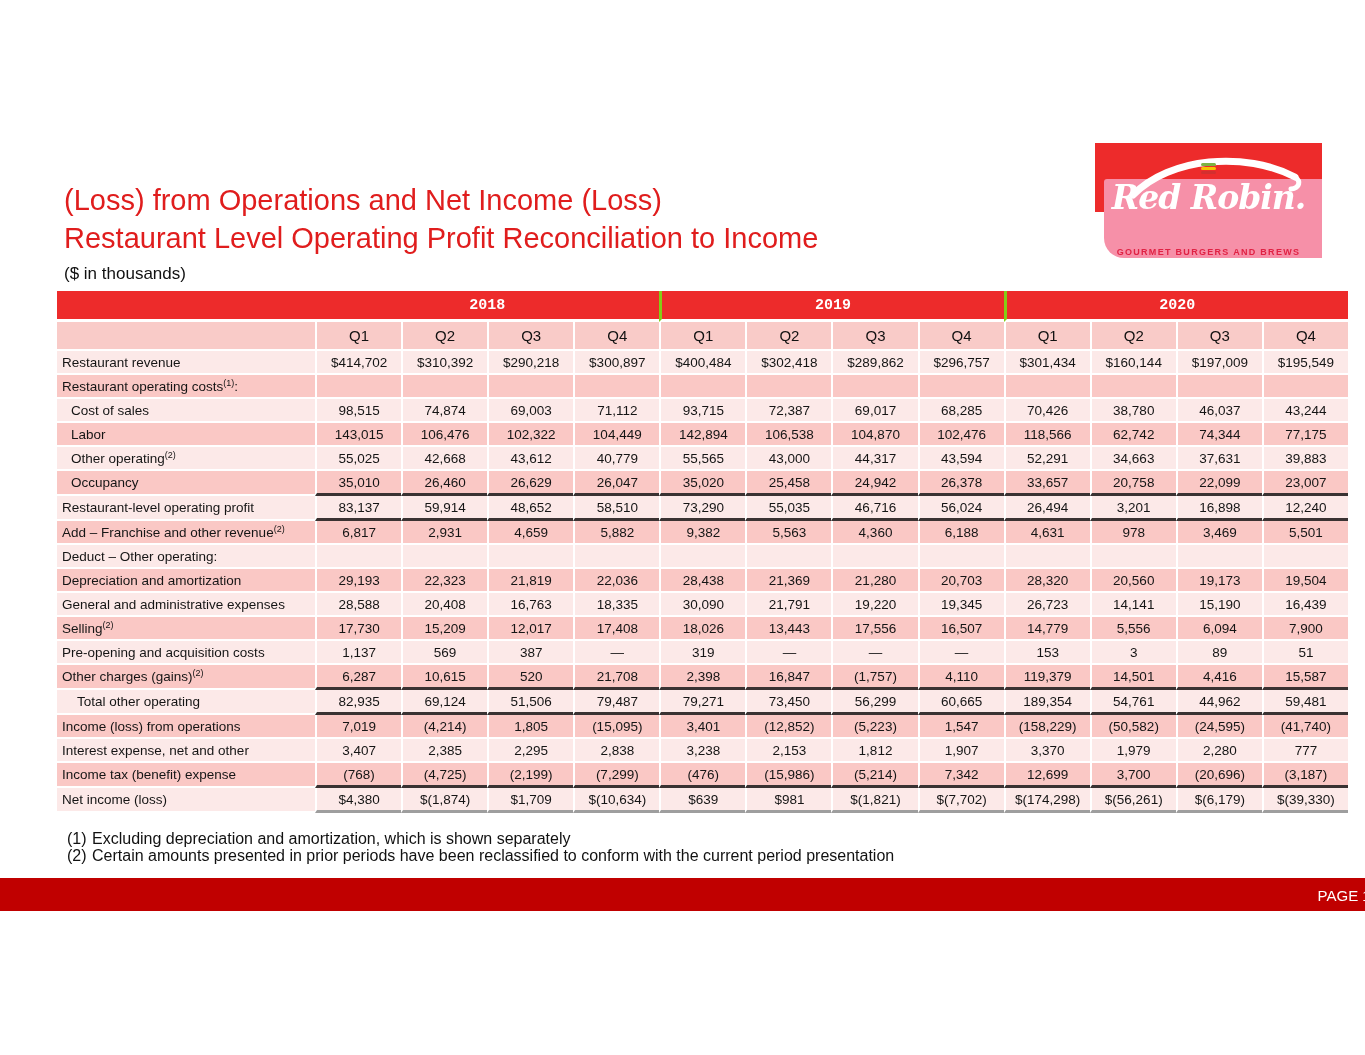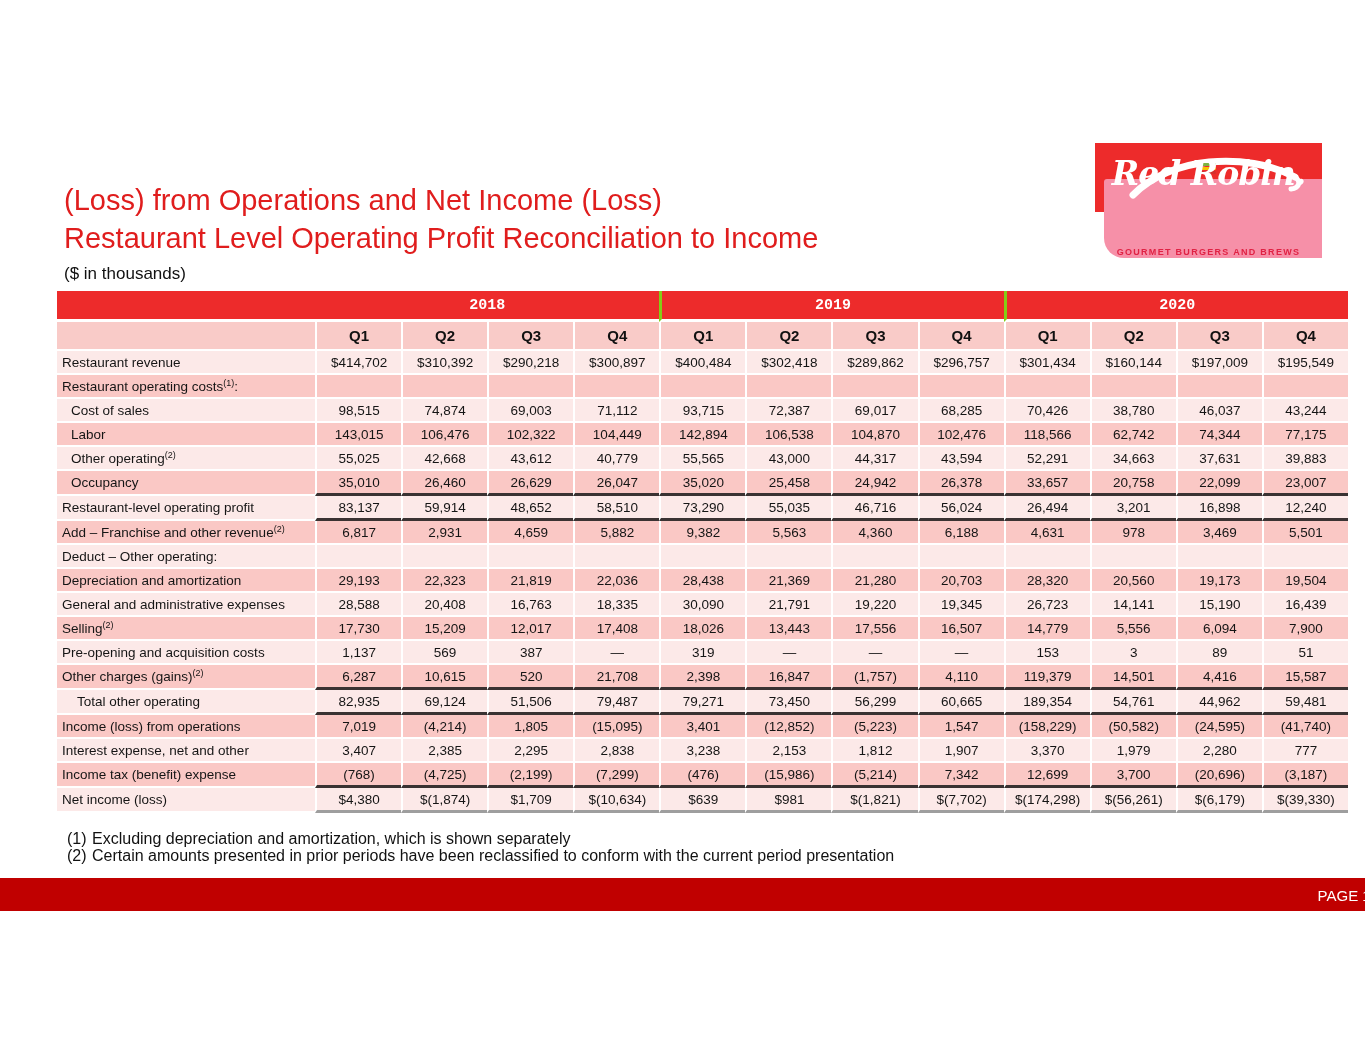--- a/index.html
+++ b/index.html
@@ -18,21 +18,21 @@
     letter-spacing:0;
   }
   .subtitle{position:absolute;left:64px;top:264px;font-size:17px;color:#111;}
 
   
   .logo{position:absolute;left:1095px;top:143px;width:227px;height:115px;}
   .logo-red{position:absolute;left:0;top:0;width:227px;height:69px;background:var(--accent-red,#ED2B2B);}
   .logo-pink{position:absolute;left:9px;top:36px;width:218px;height:79px;background:var(--logo-pink,#F690A8);border-radius:3px 0 0 20px;}
   .swoosh{position:absolute;left:0;top:0;}
   .logo-script{
-    position:absolute;left:0;top:11px;width:227px;text-align:center;
+    position:absolute;left:0;top:35px;width:227px;text-align:center;
     font-family:"DejaVu Serif", serif;font-style:italic;font-weight:bold;
     font-size:33px;color:#fff;letter-spacing:-1px;white-space:nowrap;
   }
   .logo-tagline{
     position:absolute;left:0;top:87px;width:227px;text-align:center;
     font-size:9px;font-weight:bold;letter-spacing:1.3px;color:#E02244;white-space:nowrap;margin-top:17px;
   }
   .burger{position:absolute;left:106px;top:20px;display:flex;flex-direction:column;gap:1px;}
   .burger i{display:block;width:15px;height:3px;border-radius:2px;}
   .burger i:nth-child(1){background:#7CB342;}
@@ -47,21 +47,21 @@
   .c-lbl{width:258px;}
   td{height:22px;font-size:13.5px;color:#151515;padding:0;vertical-align:middle;}
   td.yr{
     background:var(--accent-red,#ED2B2B);color:#fff;font-weight:bold;font-size:15px;
     text-align:center;height:28px;border-bottom:3px solid #fff;font-family:Liberation Mono, monospace;
   }
   td.yr-first{padding-left:258px;}
   td.yr:not(.yr-first){border-left:3px solid #84cc16;}
   td.qlbl{background:var(--header-pink,#F9CBC8);border-bottom:2px solid #fff;height:27px;}
   td.q{
-    background:var(--header-pink,#F9CBC8);font-weight:bold;font-size:15px;text-align:center;
+    background:var(--header-pink,#F9CBC8);font-weight:normal;font-size:15px;text-align:center;
     height:27px;border-left:2px solid #fff;border-bottom:2px solid #fff;color:#111;
   }
   td.lbl{text-align:left;padding-left:5px;border-bottom:2px solid #fff;}
   td.pad1{padding-left:14px;}
   td.pad2{padding-left:20px;}
   td.d{text-align:center;border-left:2px solid #fff;border-bottom:2px solid #fff;}
   .light{background:var(--row-light,#FCE9E8);}
   .dark{background:var(--row-dark,#FAC8C5);}
   td.bb-dark{border-bottom:3px solid var(--line-dark,#3A3232);}
   td.bb-gray{border-bottom:3px solid var(--line-gray,#9E9E9E);}

